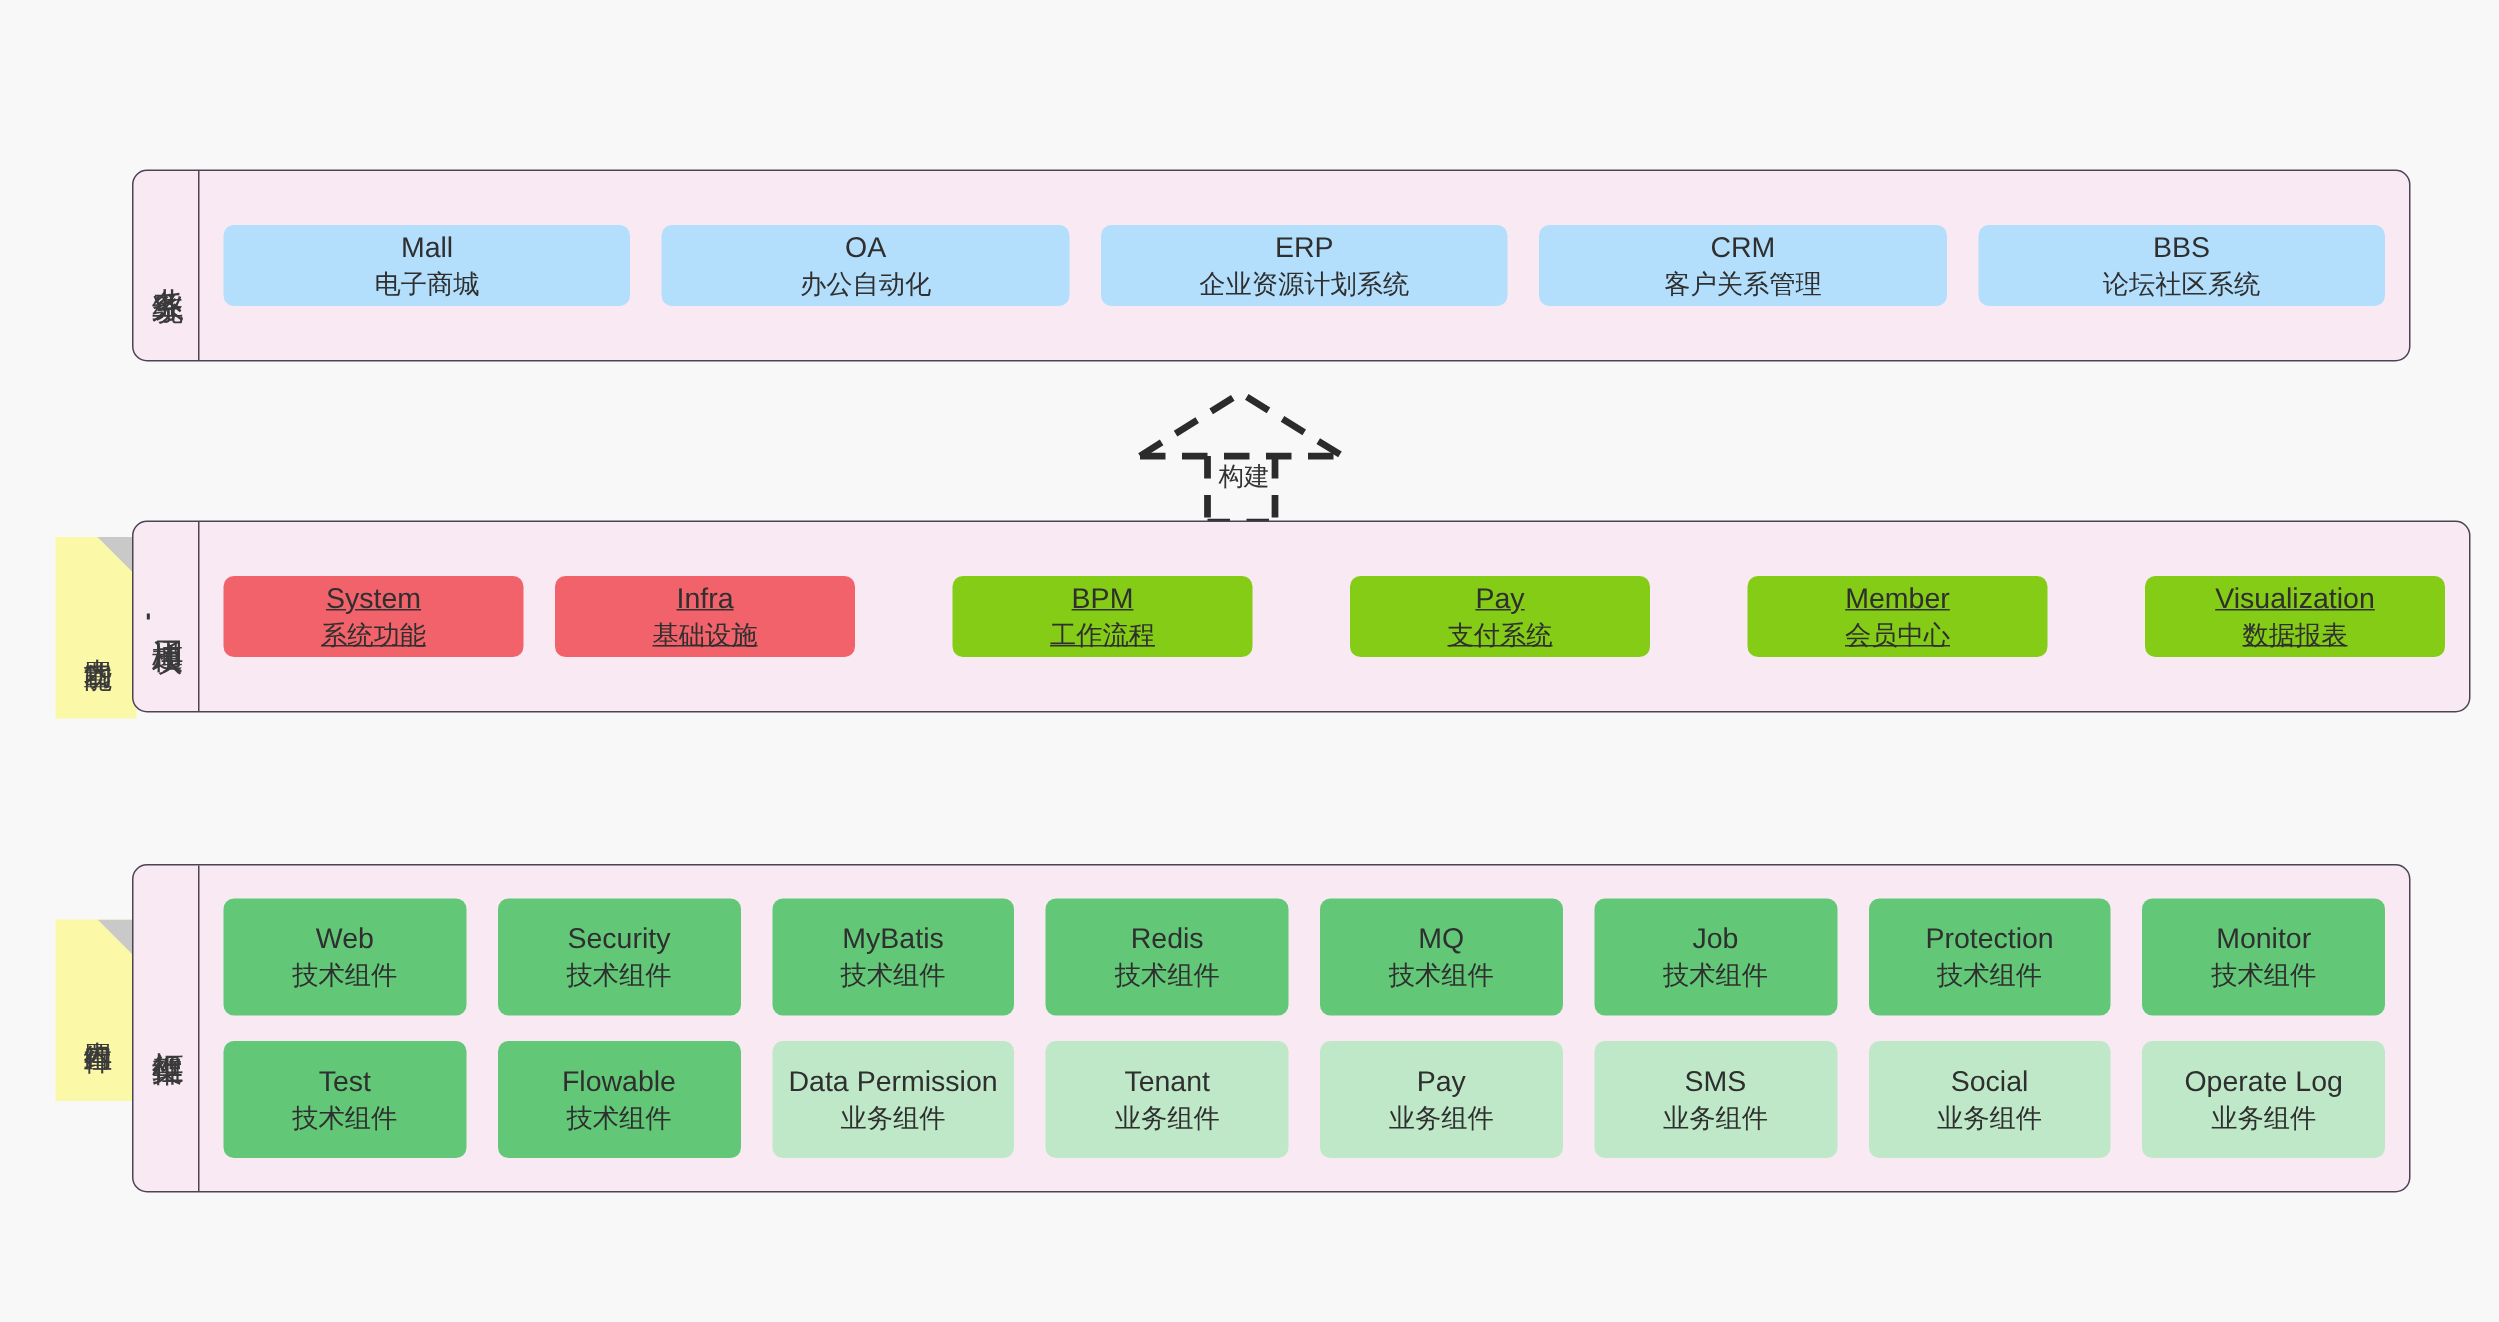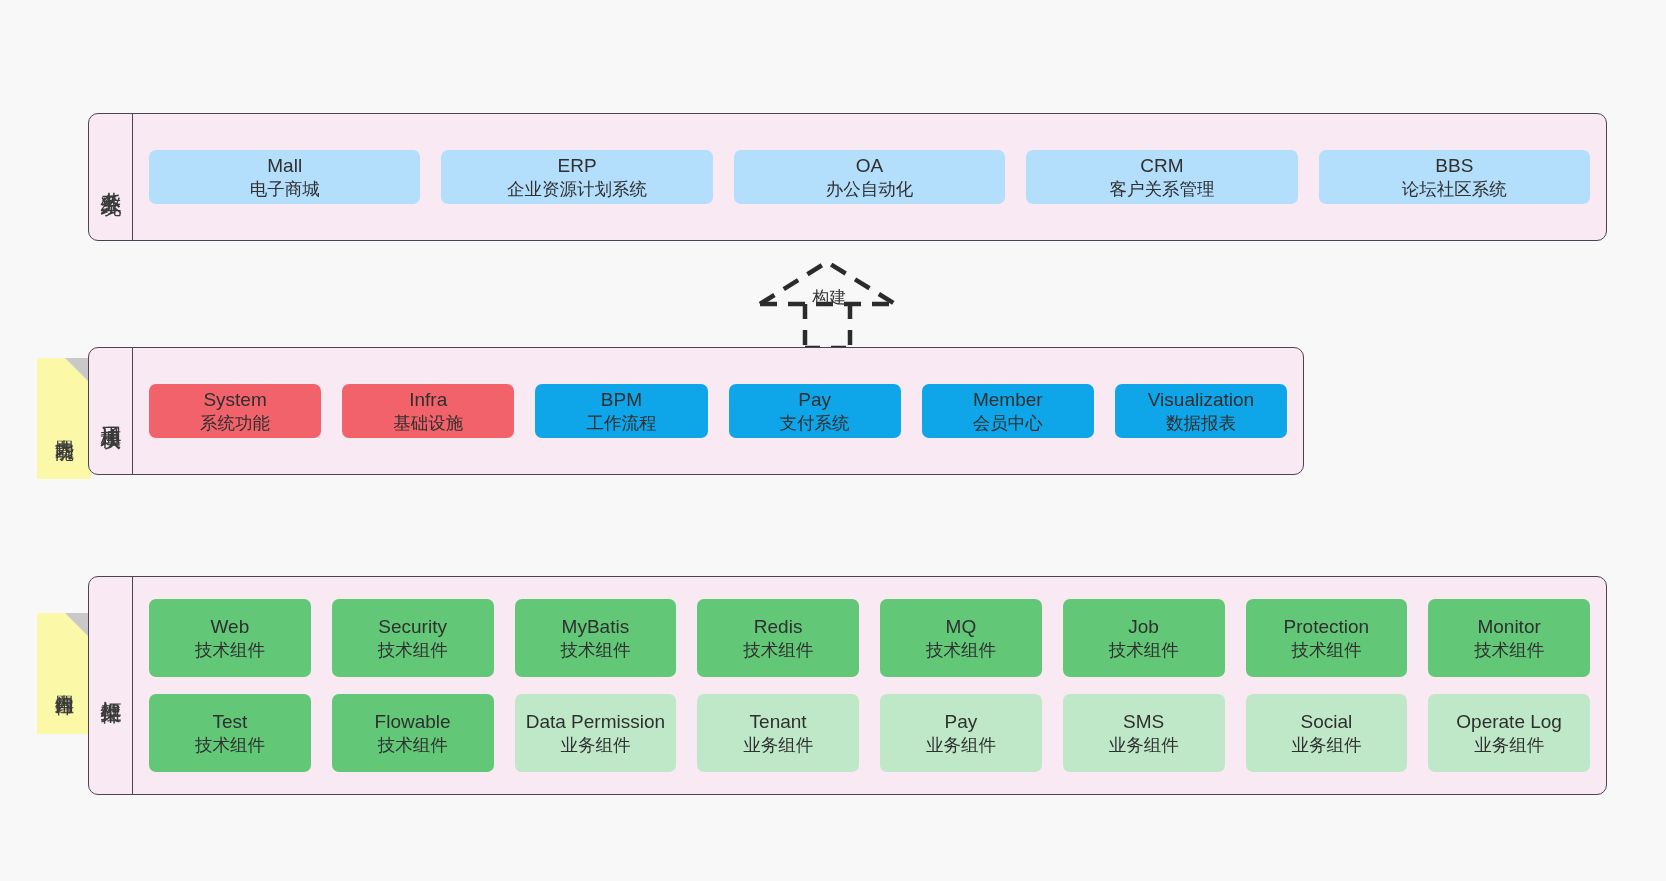--- a/index.html
+++ b/index.html
@@ -88,21 +88,21 @@
     white-space: nowrap;
   }
   .card .t-en.wrap { white-space: normal; }
   .card .t-cn {
     font-size: 17.5px;
     color: #2f2f2f;
   }
 
   .c-blue        { background: #b3dffc; }
   .c-red         { background: #f2626b; }
-  .c-pink        { background: #0ea5e9; }
+  .c-pink        { background: #84cc16; margin-left: 44px; }
   .c-green       { background: #62c878; }
   .c-green-light { background: #bfe8c8; }
 
   
   .note {
     position: absolute;
     background: #fbf8a8;
     box-sizing: border-box;
     display: flex;
     align-items: center;
@@ -151,26 +151,26 @@
     <div class="layer-title">
       <span>业务系统</span>
     </div>
     <div class="layer-body">
       <div class="row">
         <div class="card c-blue">
           <div class="t-en">Mall</div>
           <div class="t-cn">电子商城</div>
         </div>
         <div class="card c-blue">
+          <div class="t-en">OA</div>
+          <div class="t-cn">办公自动化</div>
+        </div>
+        <div class="card c-blue">
           <div class="t-en">ERP</div>
           <div class="t-cn">企业资源计划系统</div>
-        </div>
-        <div class="card c-blue">
-          <div class="t-en">OA</div>
-          <div class="t-cn">办公自动化</div>
         </div>
         <div class="card c-blue">
           <div class="t-en">CRM</div>
           <div class="t-cn">客户关系管理</div>
         </div>
         <div class="card c-blue">
           <div class="t-en">BBS</div>
           <div class="t-cn">论坛社区系统</div>
         </div>
       </div>
@@ -180,29 +180,29 @@
   <div class="arrow" style="left:758px; top:258px; width:140px; height:92px;">
     <svg width="140" height="92" viewBox="0 0 140 92" aria-hidden="true">
 
       <polyline points="2,46 69,4 137,46" fill="none" stroke="#2b2b2b" stroke-width="4.5" stroke-dasharray="17 11" stroke-linecap="butt"></polyline>
       <line x1="2" y1="46" x2="137" y2="46" stroke="#2b2b2b" stroke-width="4.5" stroke-dasharray="17 11"></line>
 
       <line x1="47" y1="46" x2="47" y2="92" stroke="#2b2b2b" stroke-width="4.5" stroke-dasharray="15 11"></line>
       <line x1="92" y1="46" x2="92" y2="92" stroke="#2b2b2b" stroke-width="4.5" stroke-dasharray="15 11"></line>
       <line x1="47" y1="90" x2="92" y2="90" stroke="#2b2b2b" stroke-width="4.5" stroke-dasharray="15 11"></line>
     </svg>
-    <div class="arrow-label" style="top:28px;">构建</div>
+    <div class="arrow-label" style="top:48px;">构建</div>
   </div>
 
   <div class="note" style="left:37px; top:358px; width:54px; height:121px;">
     <div class="fold"></div>
     <span>内置功能</span>
   </div>
 
-  <div class="layer" style="left:88px; top:347px; width:1216px; height:128px;">
+  <div class="layer" style="left:88px; top:347px; width:1559px; height:128px;text-decoration:underline;">
     <div class="layer-title">
       <span>通用模块</span>
     </div>
     <div class="layer-body">
       <div class="row">
         <div class="card c-red">
           <div class="t-en">System</div>
           <div class="t-cn">系统功能</div>
         </div>
         <div class="card c-red">

